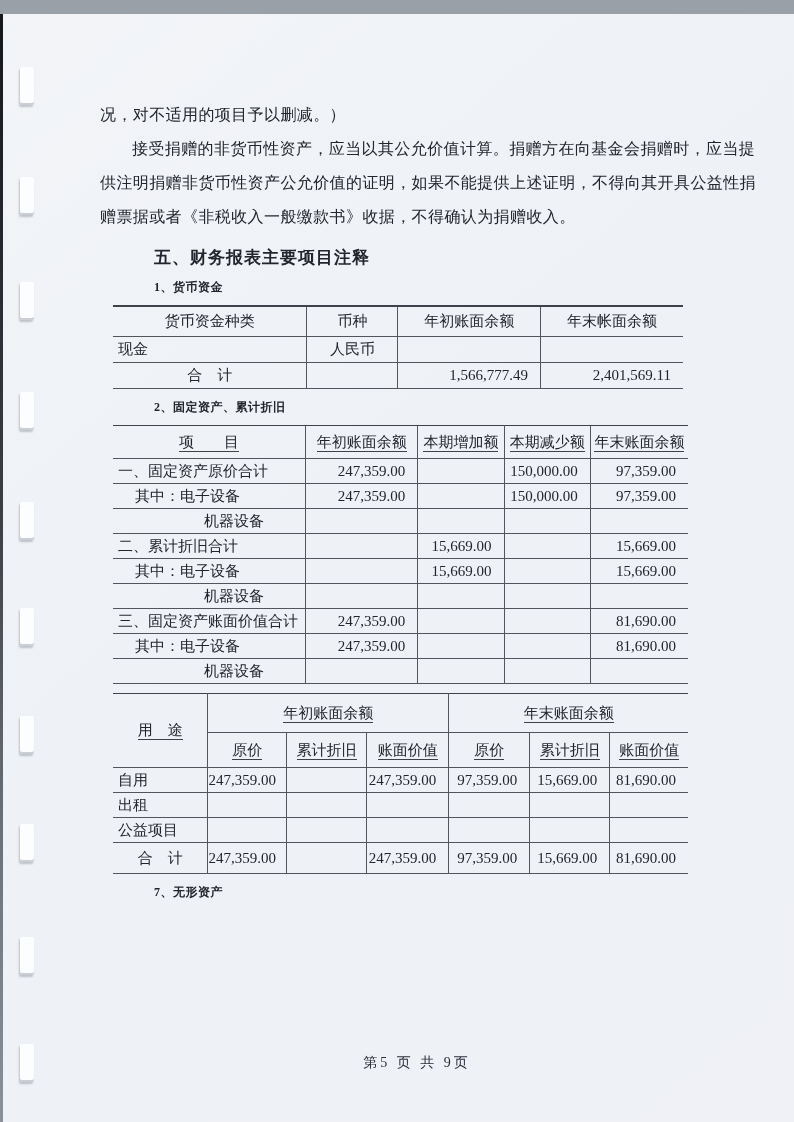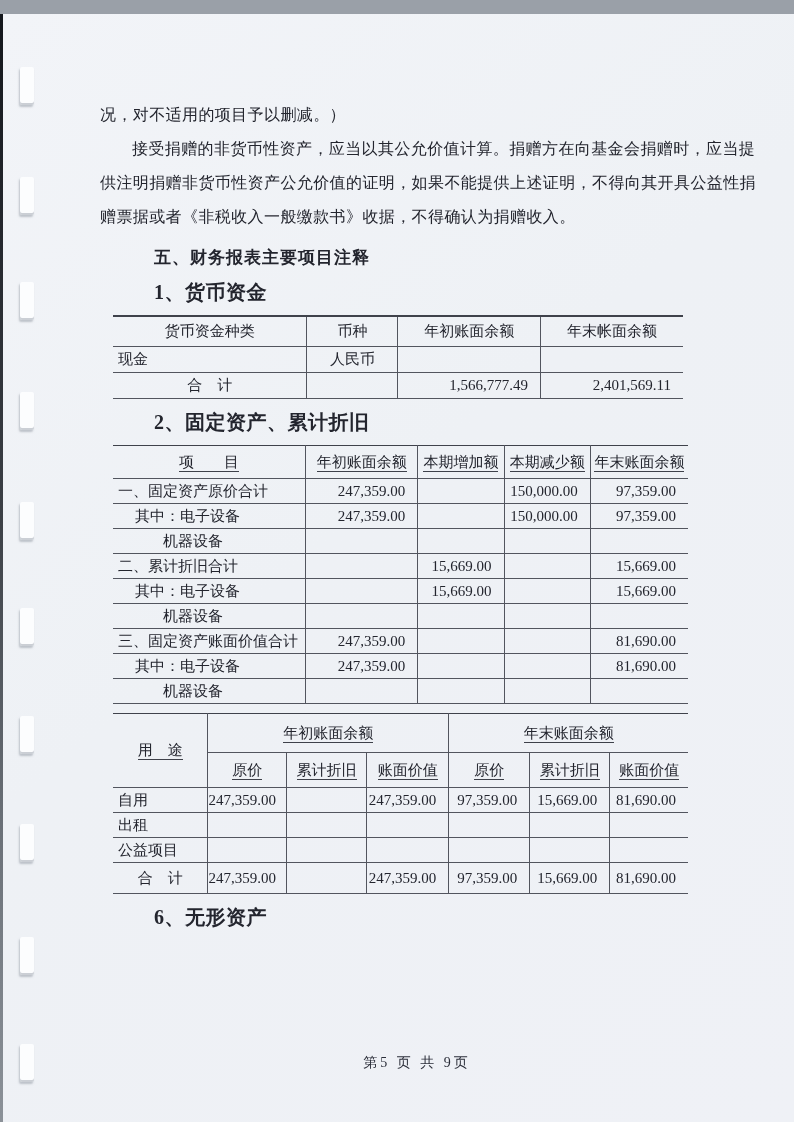--- a/index.html
+++ b/index.html
@@ -11,21 +11,21 @@
   }
   .edge-left{position:absolute;left:0;top:0;width:3px;height:100%;
     background:linear-gradient(180deg,#14171c 0%,#23262c 18%,#3c4046 45%,#6a7077 72%,#8d939a 100%);}
   .edge-bottom{position:absolute;left:0;bottom:0;width:100%;height:2px;background:#c3c7cd;}
   .mark{position:absolute;left:20px;width:14px;height:38px;background:#fcfdfe;border-radius:2px;
     box-shadow:-1px 2px 2px rgba(148,154,164,.55), inset 0 -2px 0 rgba(190,195,203,.8);}
   .content{position:absolute;left:100px;top:84px;width:600px;}
   .bline{margin:0;line-height:34px;font-size:16px;letter-spacing:.4px;white-space:nowrap;}
   .indent{text-indent:2em;}
   .h-sec{margin:12px 0 0 54px;font-weight:bold;font-size:17px;letter-spacing:1px;}
-  .h-sub{margin:10px 0 0 54px;font-weight:bold;font-size:20px;letter-spacing:.5px;}
+  .h-sub{margin:10px 0 0 54px;font-weight:bold;font-size:12px;letter-spacing:.5px;}
   .h-item{margin:9px 0 0 40px;font-size:16px;letter-spacing:.5px;}
   table{border-collapse:collapse;table-layout:fixed;margin:9px 0 0 13px;}
   th,td{font-weight:normal;font-size:15px;white-space:nowrap;overflow:hidden;padding:0;}
   .hul{border-bottom:1px solid #3e414a;padding-bottom:1px;}
   
   .t-mon{width:570px;border-top:2px solid #3f424b;}
   .t-mon thead th{height:29px;border-bottom:1px solid #52555e;text-align:center;}
   .t-mon td{height:25px;border-bottom:1px solid #52555e;}
   .t-mon th+th,.t-mon td+td{border-left:1px solid #52555e;}
   .t-mon td.c-num:nth-child(2){text-align:center;padding-right:0;}
@@ -40,21 +40,21 @@
   .t-use thead tr:first-child th{height:38px;}
   .t-use thead tr.sub th{height:34px;border-left:1px solid #52555e;}
   .t-use thead tr:first-child th+th{border-left:1px solid #52555e;}
   .t-use td{height:24px;border-bottom:1px solid #52555e;}
   .t-use td+td{border-left:1px solid #52555e;}
   .t-use tbody tr:last-child td{height:30px;}
   
   .c-label{text-align:left;padding-left:5px;}
   .c-label.ta-center{text-align:center;padding-left:0;}
   .c-label.ind-1{padding-left:22px;}
-  .c-label.ind-2{padding-left:50px;}
+  .c-label.ind-2{padding-left:50px;text-align:center;}
   .c-num{text-align:right;padding-right:12px;}
   .note{margin-top:8px;}
   .note .bline{letter-spacing:.3px;}
   .note-ind{padding-left:52px;}
   .footer{position:absolute;left:0;right:0;top:1040px;text-align:center;
     font-size:14px;letter-spacing:3px;color:#2a2d38;padding-left:40px;}
 </style>
 </head>
 <body>
 
@@ -261,17 +261,17 @@
             <td class="c-num"></td>
             <td class="c-num">247,359.00</td>
             <td class="c-num">97,359.00</td>
             <td class="c-num">15,669.00</td>
             <td class="c-num">81,690.00</td>
           </tr>
         </tbody>
     </table>
 
 
-    <div class="h-sub">6、无形资产</div>
+    <div class="h-sub">7、无形资产</div>
   </div>
 
   <div class="footer">第5 页 共 9页</div>
 </div>
 
 </body></html>

